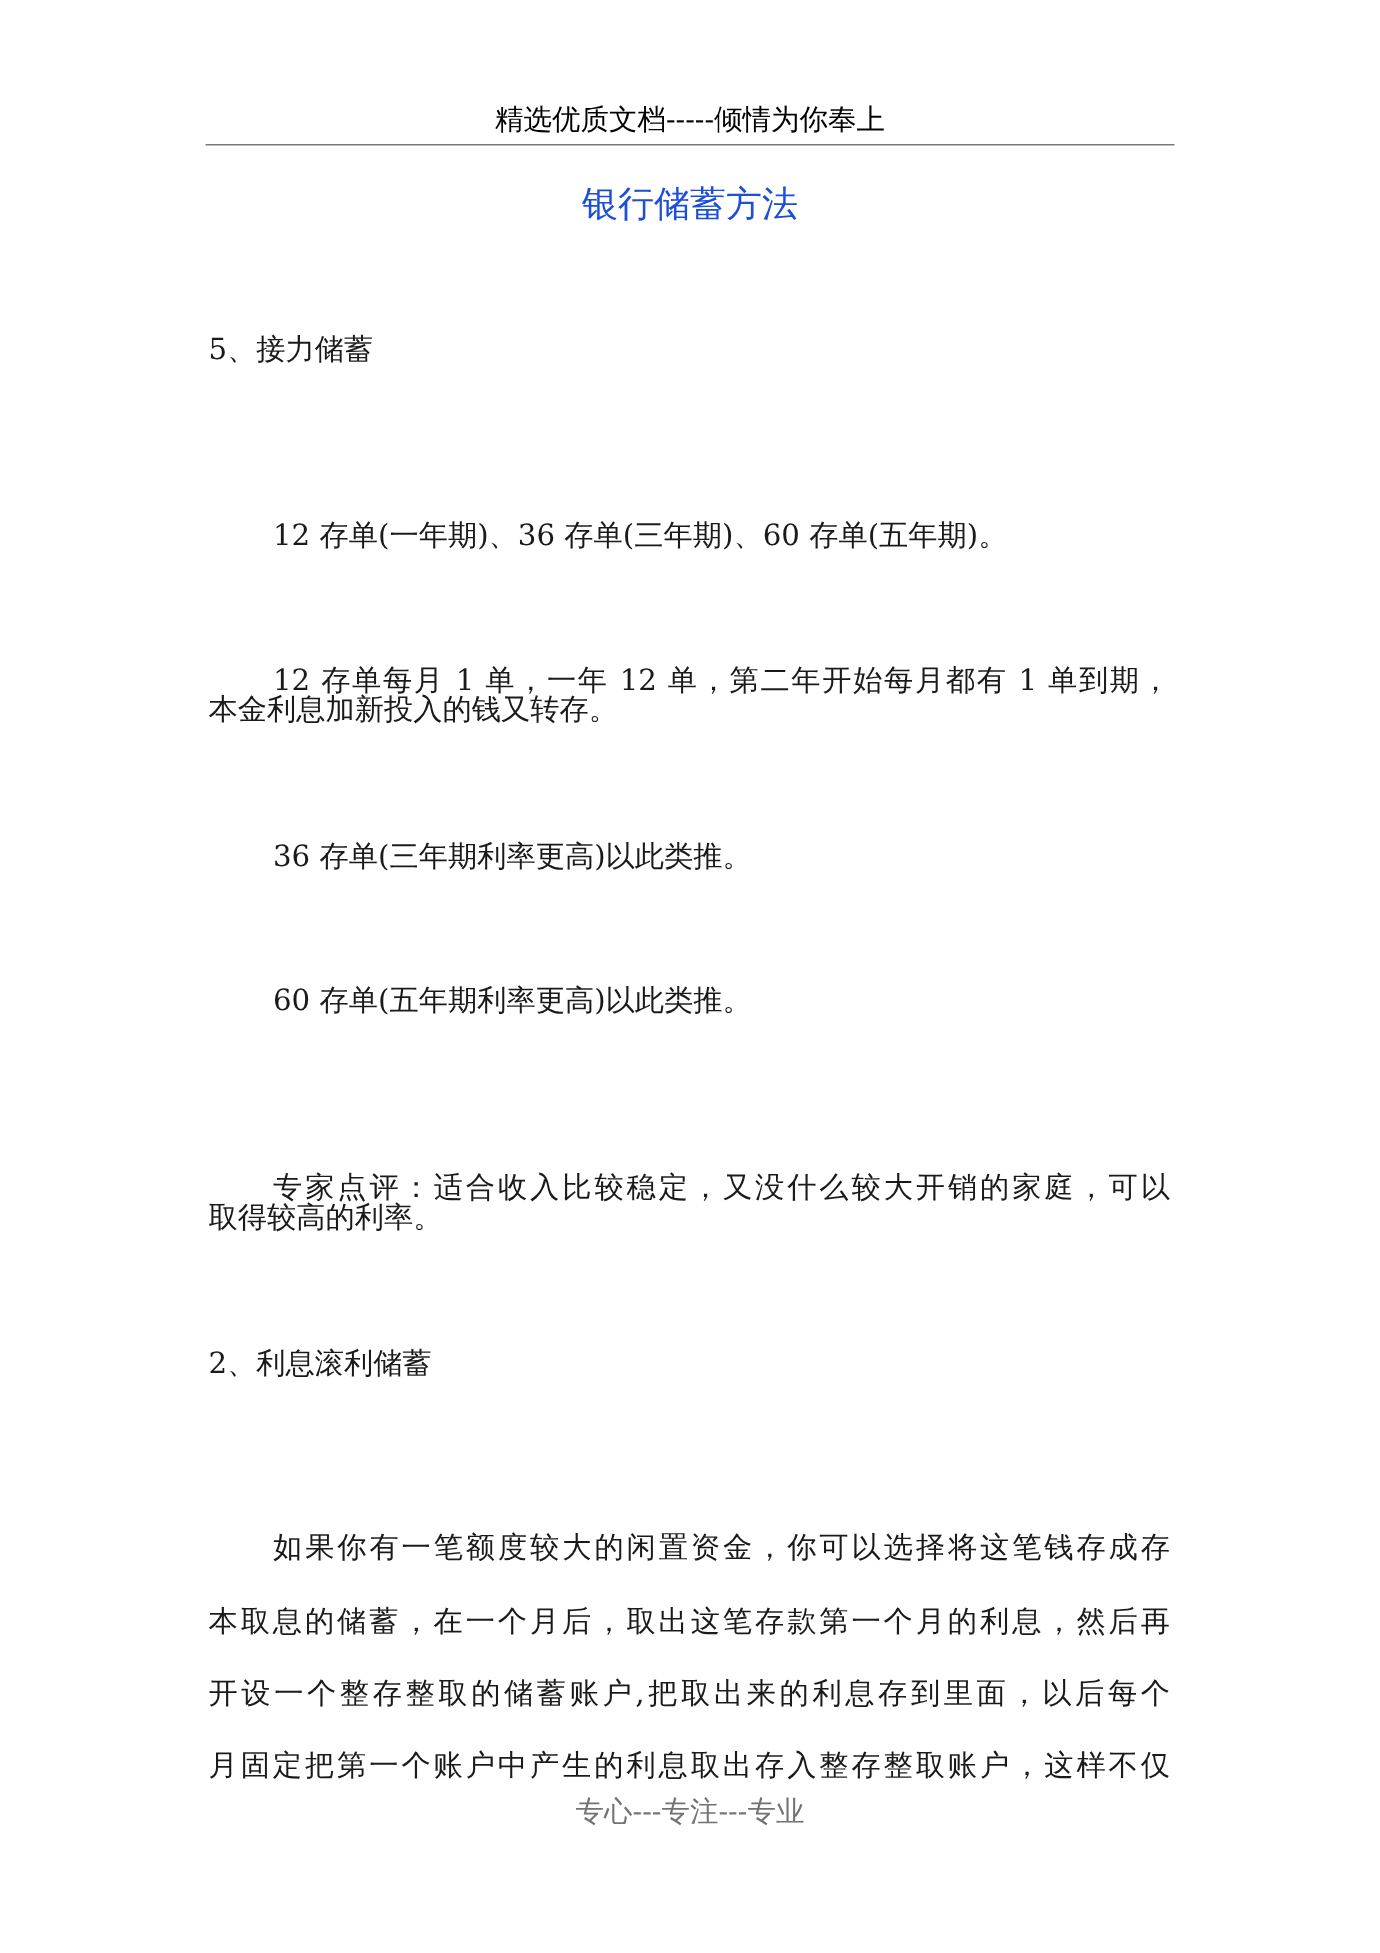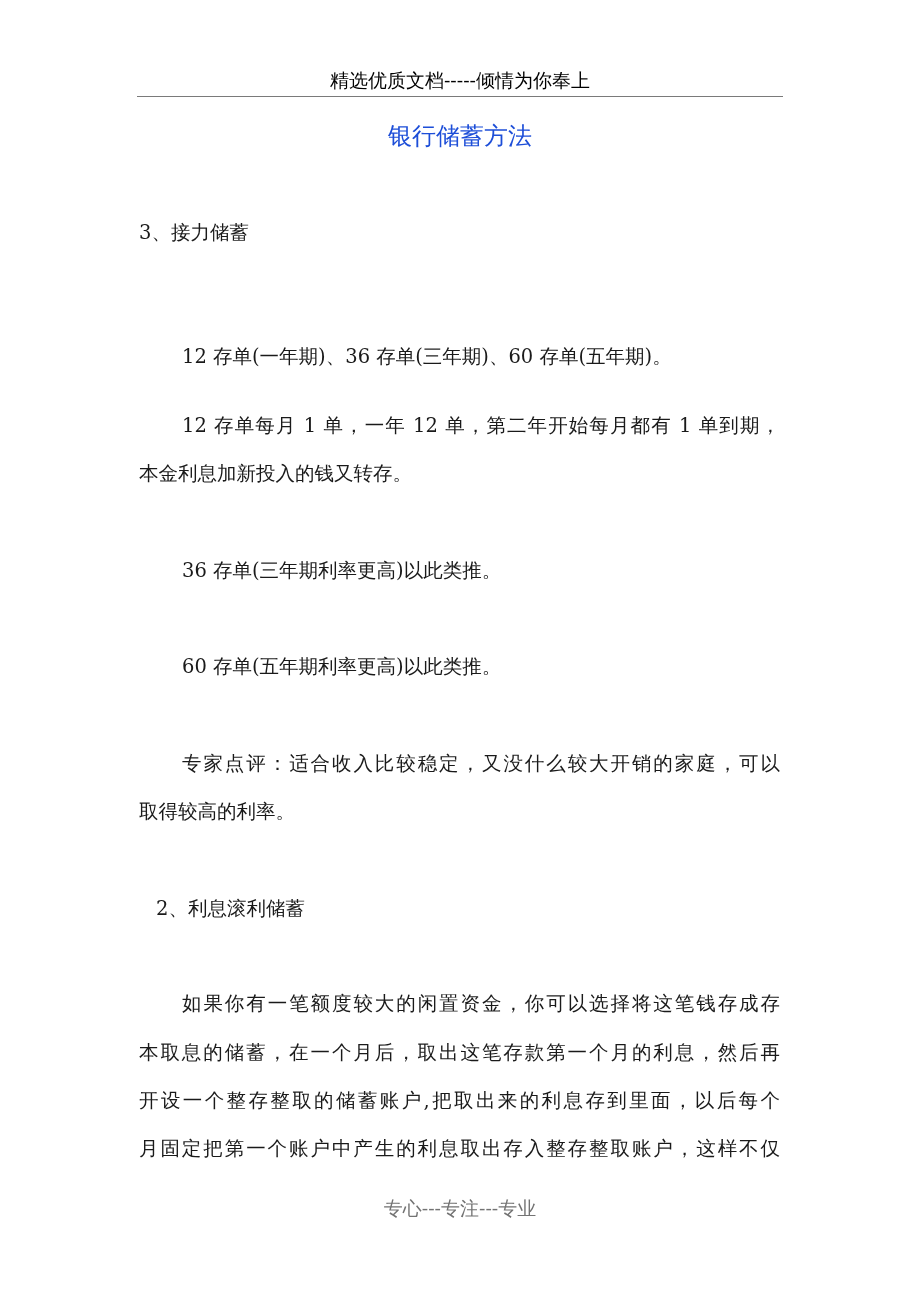--- a/index.html
+++ b/index.html
@@ -51,20 +51,21 @@
       white-space: nowrap;
       color: #1a1a1a;
     }
     .indent {
       left: 182px;
     }
     .justify {
       width: 641px;
       text-align: justify;
       text-align-last: justify;
+      margin-top: 28px;
     }
     .justify.indent {
       width: 598px;
     }
     .page-footer {
       position: absolute;
       top: 1196px;
       left: 137px;
       width: 646px;
       text-align: center;
@@ -74,34 +75,34 @@
     }
   </style>
 </head>
 <body>
 
 <div class="page-header">精选优质文档-----倾情为你奉上</div>
 <div class="header-rule"></div>
 
 <div class="doc-title">银行储蓄方法</div>
 
-<div class="line" style="top:219px;">3、接力储蓄</div>
+<div class="line" style="top:219px;">5、接力储蓄</div>
 
 <div class="line indent" style="top:316px;margin-top:27px;">12 存单(一年期)、36 存单(三年期)、60 存单(五年期)。</div>
 
 <div class="line indent justify" style="top:412px;">12 存单每月 1 单，一年 12 单，第二年开始每月都有 1 单到期，</div>
 <div class="line" style="top:460px;font-family:Liberation Serif, serif;">本金利息加新投入的钱又转存。</div>
 
 <div class="line indent" style="top:557px;">36 存单(三年期利率更高)以此类推。</div>
 
 <div class="line indent" style="top:653px;">60 存单(五年期利率更高)以此类推。</div>
 
 <div class="line indent justify" style="top:750px;">专家点评：适合收入比较稳定，又没什么较大开销的家庭，可以</div>
 <div class="line" style="top:798px;">取得较高的利率。</div>
 
-<div class="line" style="top:895px;margin-left:17px;">2、利息滚利储蓄</div>
+<div class="line" style="top:895px;">2、利息滚利储蓄</div>
 
 <div class="line indent justify" style="top:991px;font-family:Liberation Mono, monospace;">如果你有一笔额度较大的闲置资金，你可以选择将这笔钱存成存</div>
 <div class="line justify" style="top:1039px;">本取息的储蓄，在一个月后，取出这笔存款第一个月的利息，然后再</div>
 <div class="line justify" style="top:1087px;">开设一个整存整取的储蓄账户,把取出来的利息存到里面，以后每个</div>
 <div class="line justify" style="top:1135px;">月固定把第一个账户中产生的利息取出存入整存整取账户，这样不仅</div>
 
 <div class="page-footer">专心---专注---专业</div>
 
 </body></html>

